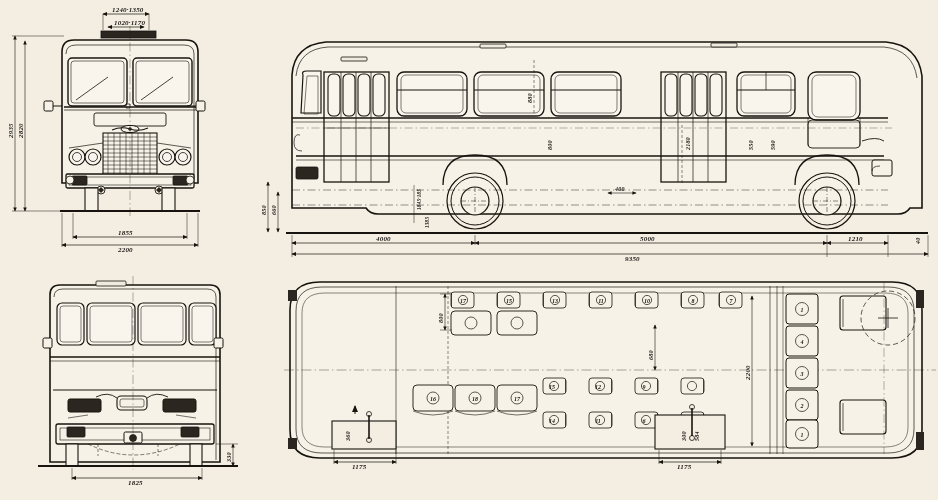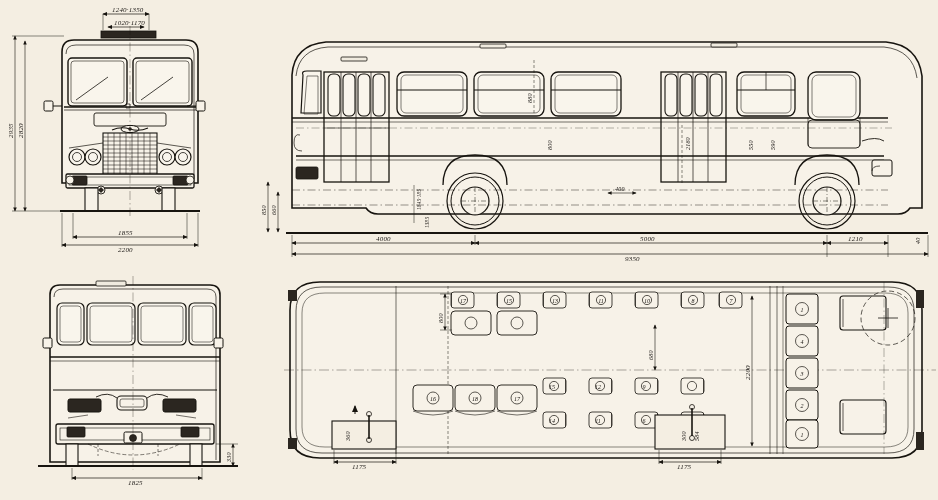--- a/index.html
+++ b/index.html
@@ -6,20 +6,21 @@
   html,body{margin:0;padding:0;background:#f2ece0;}
   body{
     font-family:"Liberation Serif", serif;
     -webkit-font-smoothing:antialiased;
   }
   #sheet{
     position:relative;
     width:938px;height:500px;
     background:#f4eee2;
     overflow:hidden;
+    font-weight:bold;
   }
   #sheet svg{position:absolute;top:0;left:0;}
 
   .dimtxt{
     font-family:"Liberation Serif", serif;
     font-size:7px;
     fill:#1a1714;
     font-style:italic;
     letter-spacing:0.2px;
   }

